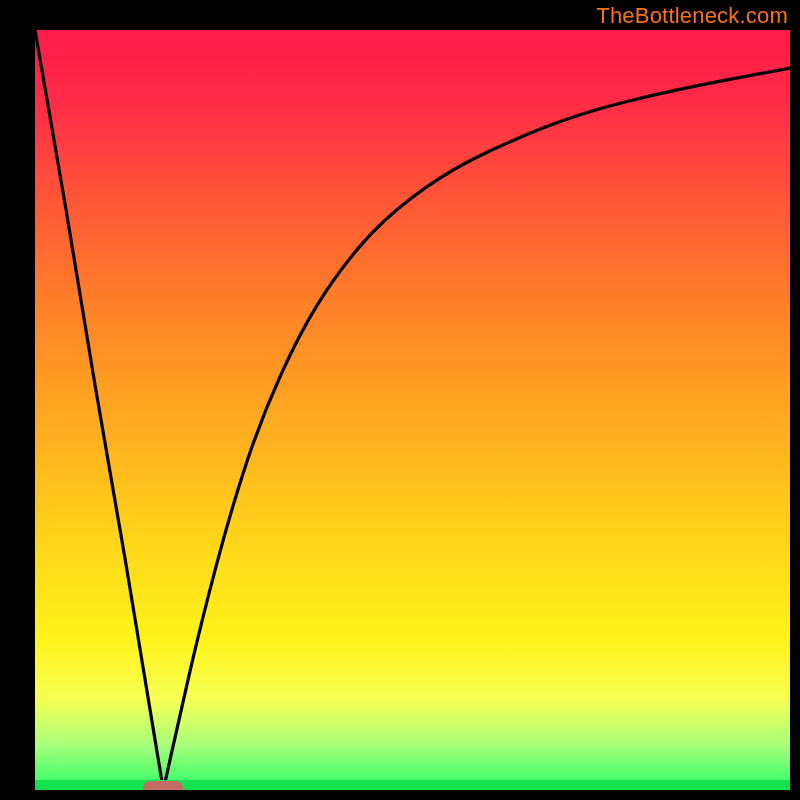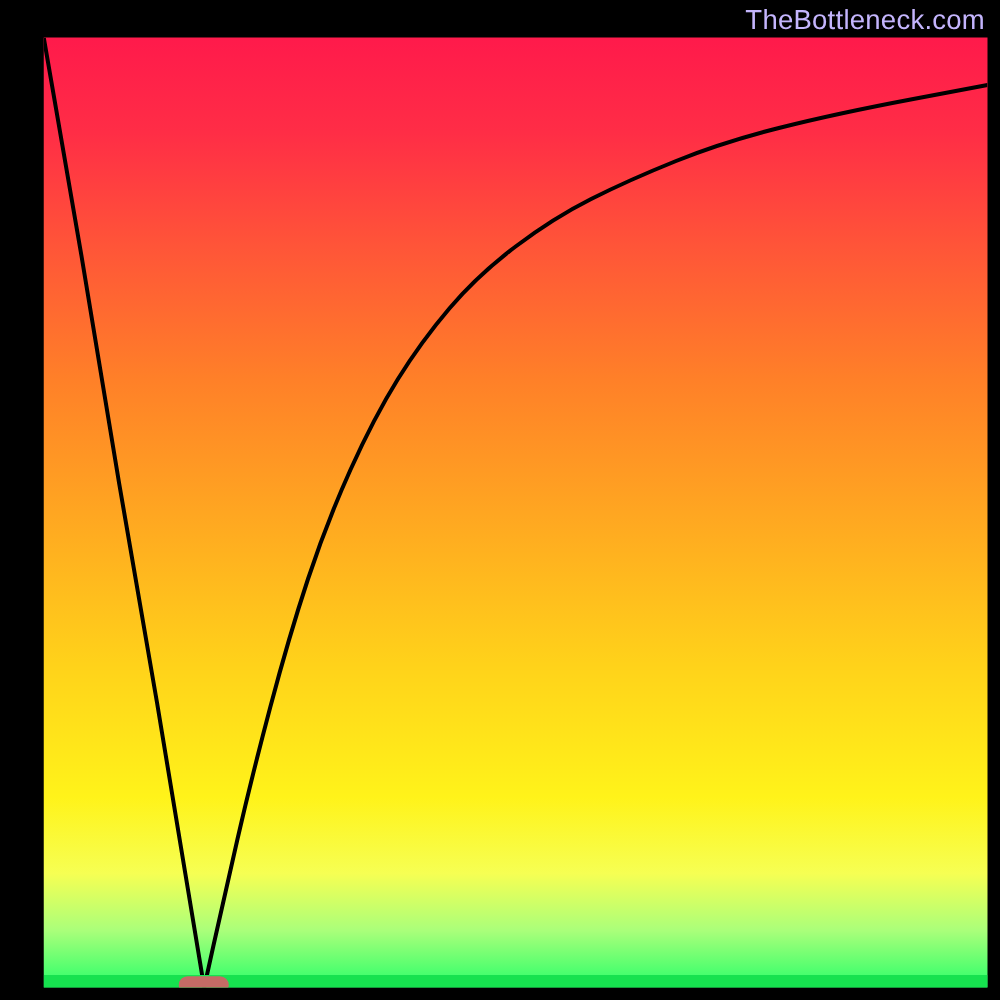--- a/index.html
+++ b/index.html
@@ -14,21 +14,21 @@
   .frame {
     position: relative;
     width: 800px;
     height: 800px;
     background: #000;
   }
   .watermark {
     position: absolute;
     top: 3px;
     right: 12px;
-    color: #c4b5fd;
+    color: #f97316;
     font-size: 22px;
     font-weight: 400;
     letter-spacing: 0.2px;
     z-index: 20;
     user-select: none;
     text-align: center;
   }
   .plot-area {
     position: absolute;
     left: 35px;

